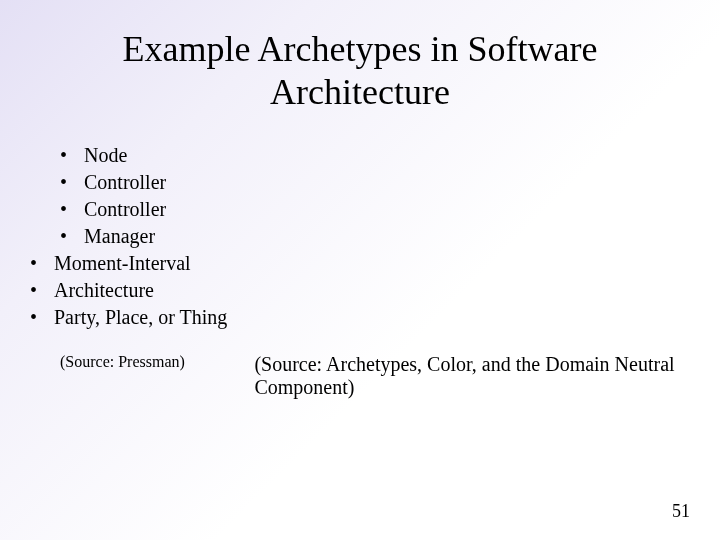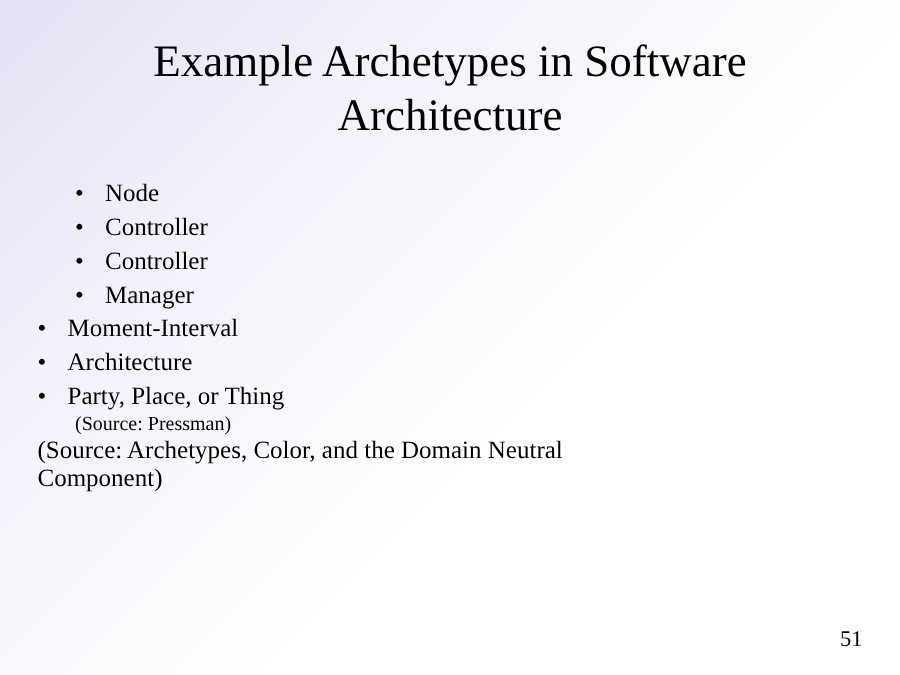--- a/index.html
+++ b/index.html
@@ -55,22 +55,23 @@
   }
   ul.bullets li::before {
     content: "•";
     position: absolute;
     left: 0;
     top: 0;
     font-size: 20px;
   }
   .sources {
     display: flex;
-    flex-direction: column;
+    flex-direction: row;
     width: 100%;
+    margin-top: 22px;
   }
   .src-left {
     width: 34%;
     box-sizing: border-box;
     padding-left: 30px;
     font-size: 16px;
   }
   .src-right {
     width: 66%;
     box-sizing: border-box;

